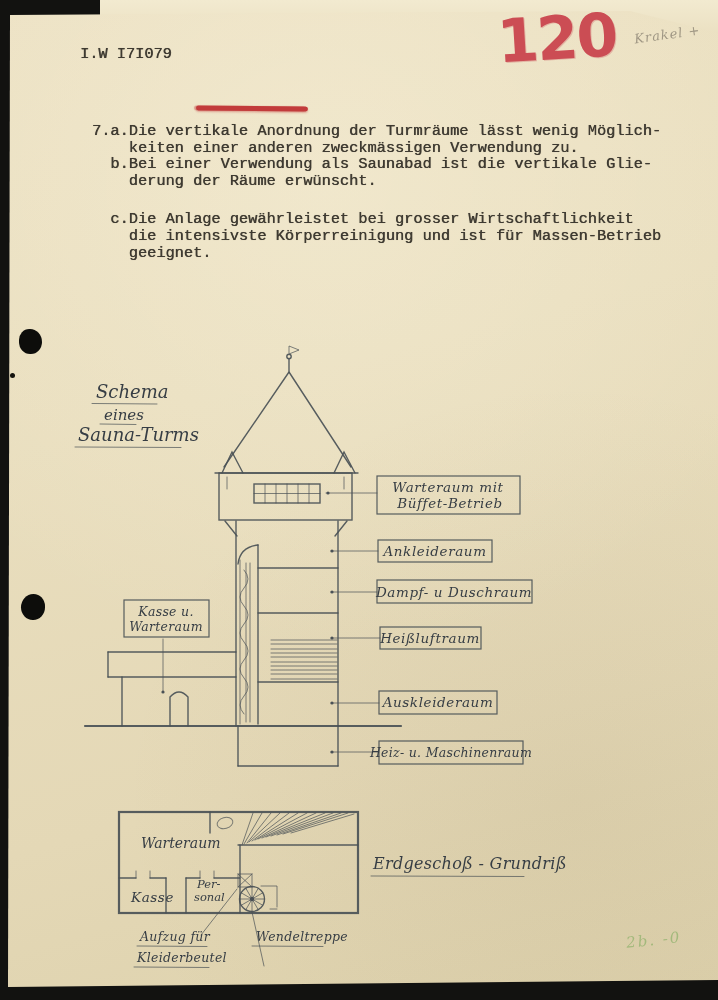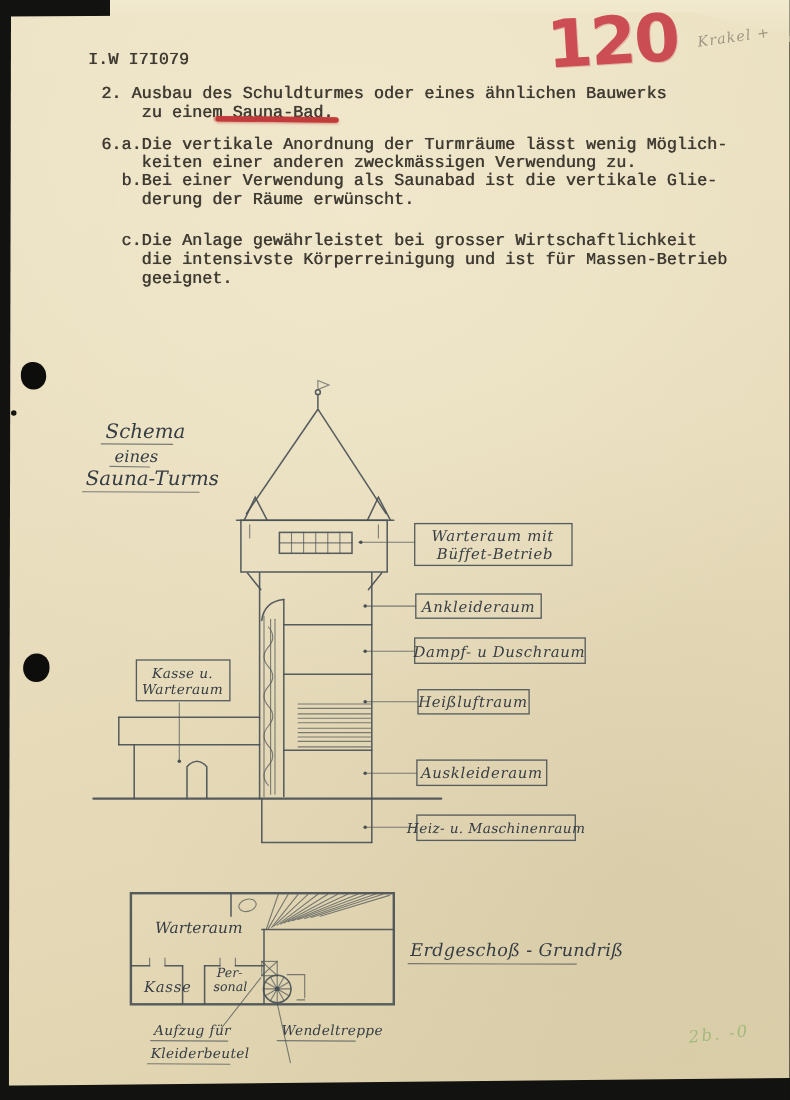--- a/index.html
+++ b/index.html
@@ -89,24 +89,22 @@
 <div class="paper">
 
   <div class="hole hole1"></div>
   <div class="hole hole2"></div>
   <div class="speck"></div>
 
   <div class="ref mono">I.W I7I079</div>
   <div class="stamp">120</div>
   <div class="pencil">Krakel +</div>
 
-  <div class="p2 mono">2. Ausbau des Schuldturmes oder eines ähnlichen Bauwerks
-    zu einem Sauna-Bad.</div>
   <div class="red-underline"></div>
-  <div class="p3a mono">6.a.Die vertikale Anordnung der Turmräume lässt wenig Möglich-
+  <div class="p3a mono">7.a.Die vertikale Anordnung der Turmräume lässt wenig Möglich-
     keiten einer anderen zweckmässigen Verwendung zu.</div>
   <div class="p3b mono">  b.Bei einer Verwendung als Saunabad ist die vertikale Glie-
     derung der Räume erwünscht.</div>
   <div class="p3c mono">  c.Die Anlage gewährleistet bei grosser Wirtschaftlichkeit
     die intensivste Körperreinigung und ist für Massen-Betrieb
     geeignet.</div>
 
   <svg class="drawing" viewBox="0 0 718 1000">
 
     <g>

